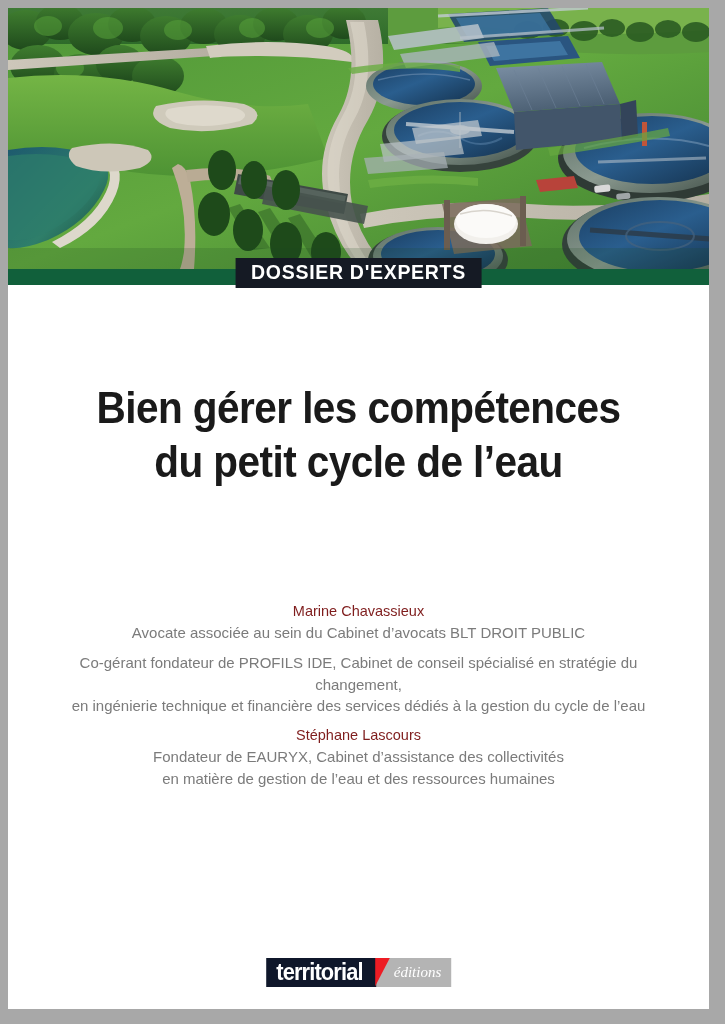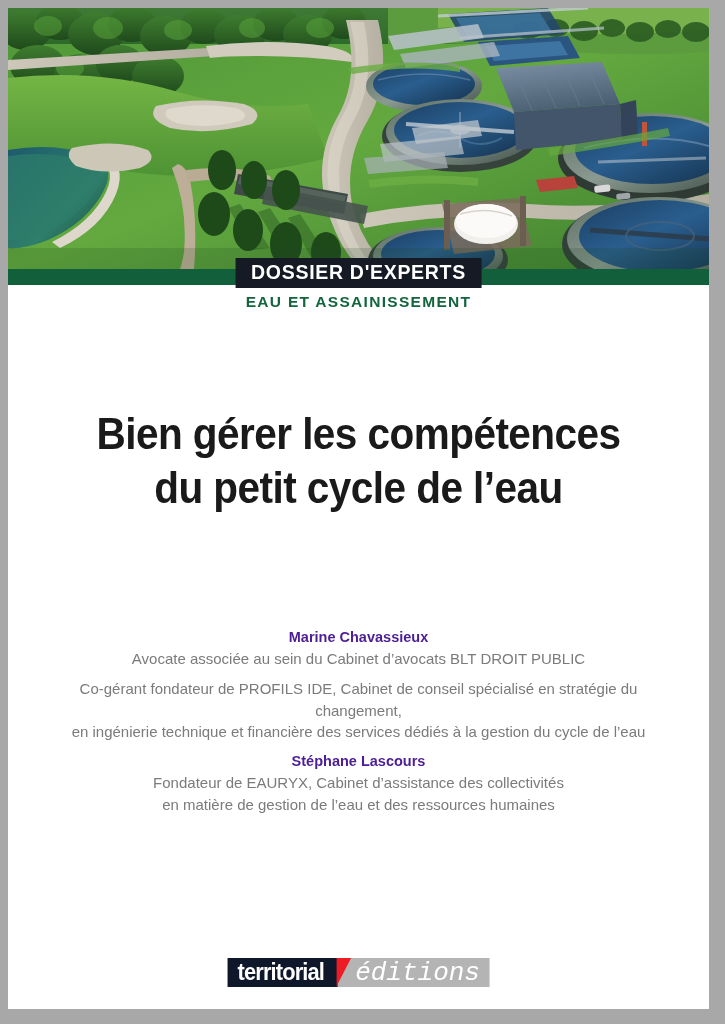--- a/index.html
+++ b/index.html
@@ -90,23 +90,23 @@
   
   #authors-block {
     margin-top: 112px;
     text-align: center;
     padding: 0 48px;
   }
   .author-entry { margin-bottom: 9px; }
   .author-entry:last-child { margin-bottom: 0; }
   .author-name {
     display: block;
-    color: #4c1d95;
+    color: #7f1d1d;
     font-size: 14.5px;
-    font-weight: bold;
+    font-weight: normal;
     line-height: 1.45;
     text-align: center;
   }
   .author-role {
     display: block;
     color: #7b7b7b;
     font-size: 15px;
     font-weight: normal;
     line-height: 1.42;
   }
@@ -149,23 +149,23 @@
     background: #b4b4b4;
     display: flex;
     align-items: center;
     padding: 0 10px 0 4px;
     margin-left: -15px;
     padding-left: 19px;
     z-index: 1;
   }
   #logo-editions-text {
     color: #ffffff;
-    font-family: Liberation Mono, monospace;
+    font-family: Liberation Serif, serif;
     font-style: italic;
-    font-size: 26px;
+    font-size: 15px;
     line-height: 1;
   }
 </style>
 </head>
 <body>
 
 <div id="cover-page">
 
   <div id="hero-photo">
     <svg viewBox="0 0 701 261" preserveAspectRatio="none">
@@ -395,21 +395,20 @@
       <path d="M540 140 Q600 132 660 120 L662 128 Q600 140 542 148 Z" fill="#66a840" opacity="0.7"></path>
 
       <rect x="0" y="240" width="701" height="21" fill="#1d4a23" opacity="0.18"></rect>
     </svg>
   </div>
 
   <div id="green-band"></div>
 
   <div id="dossier-badge">DOSSIER D'EXPERTS</div>
 
-  <div id="cover-subtitle">EAU ET ASSAINISSEMENT</div>
 
   <div id="title-block">
     <span class="title-line">Bien gérer les compétences</span>
     <span class="title-line">du petit cycle de l’eau</span>
   </div>
 
   <div id="authors-block">
 
     <div class="author-entry">
       <span class="author-name">Marine Chavassieux</span>

